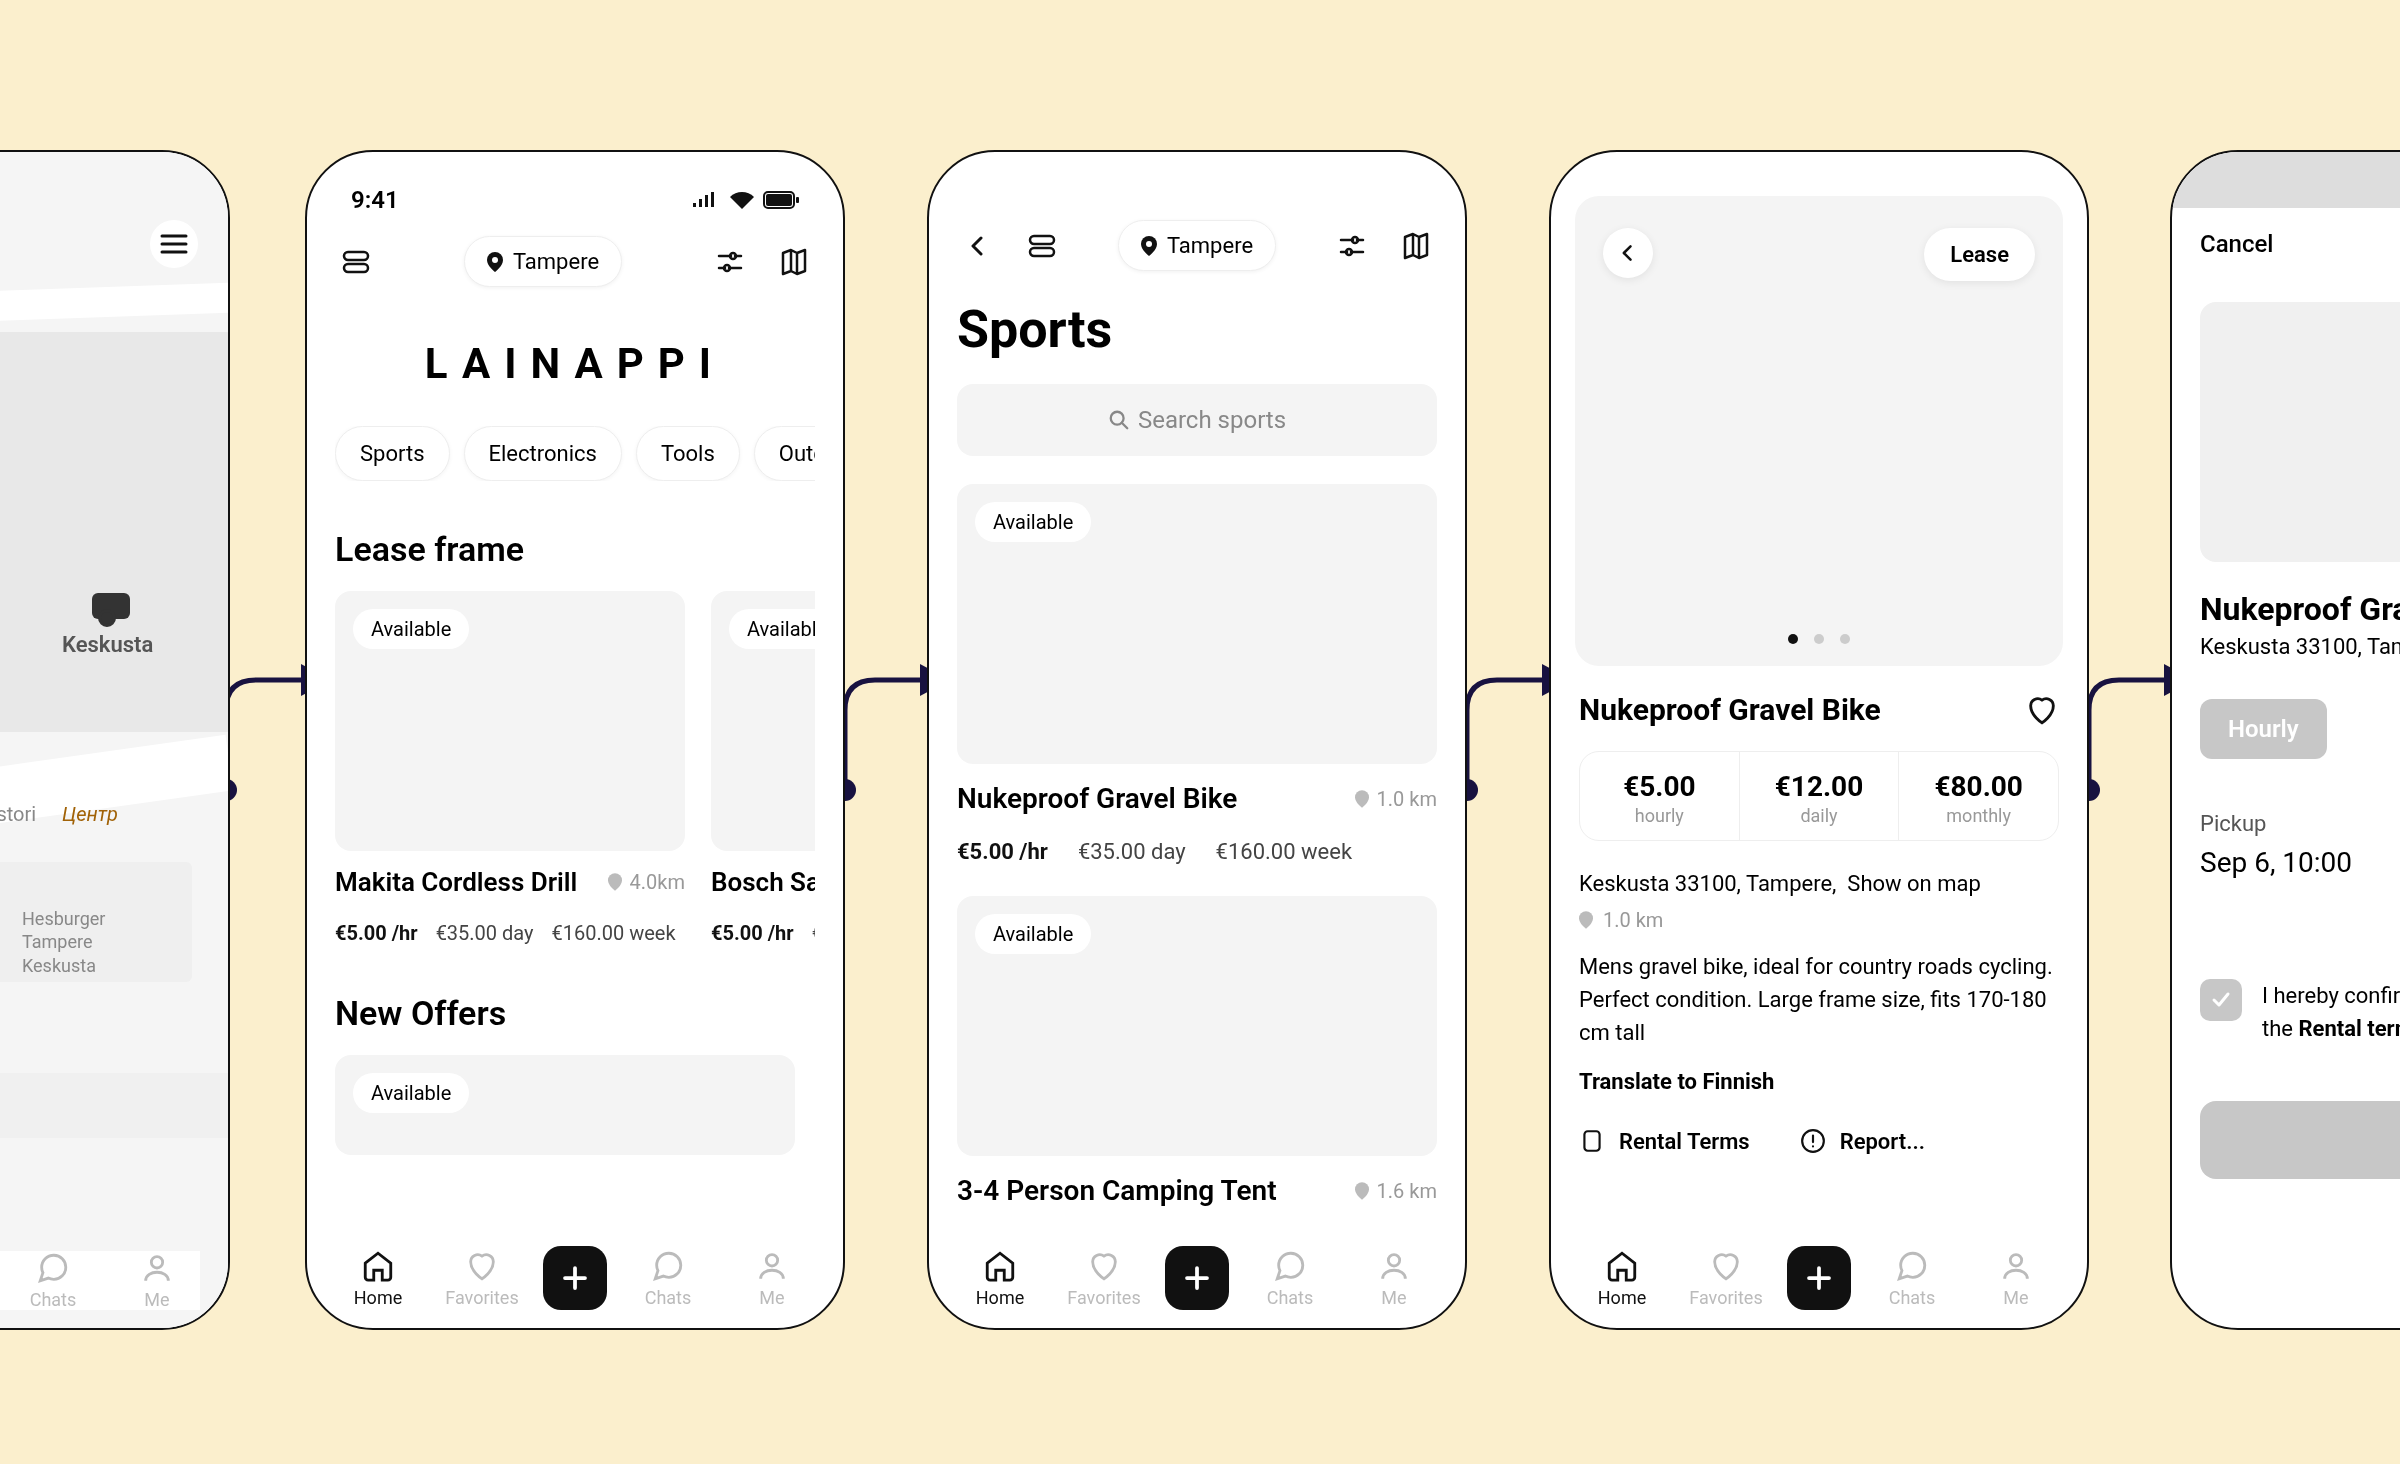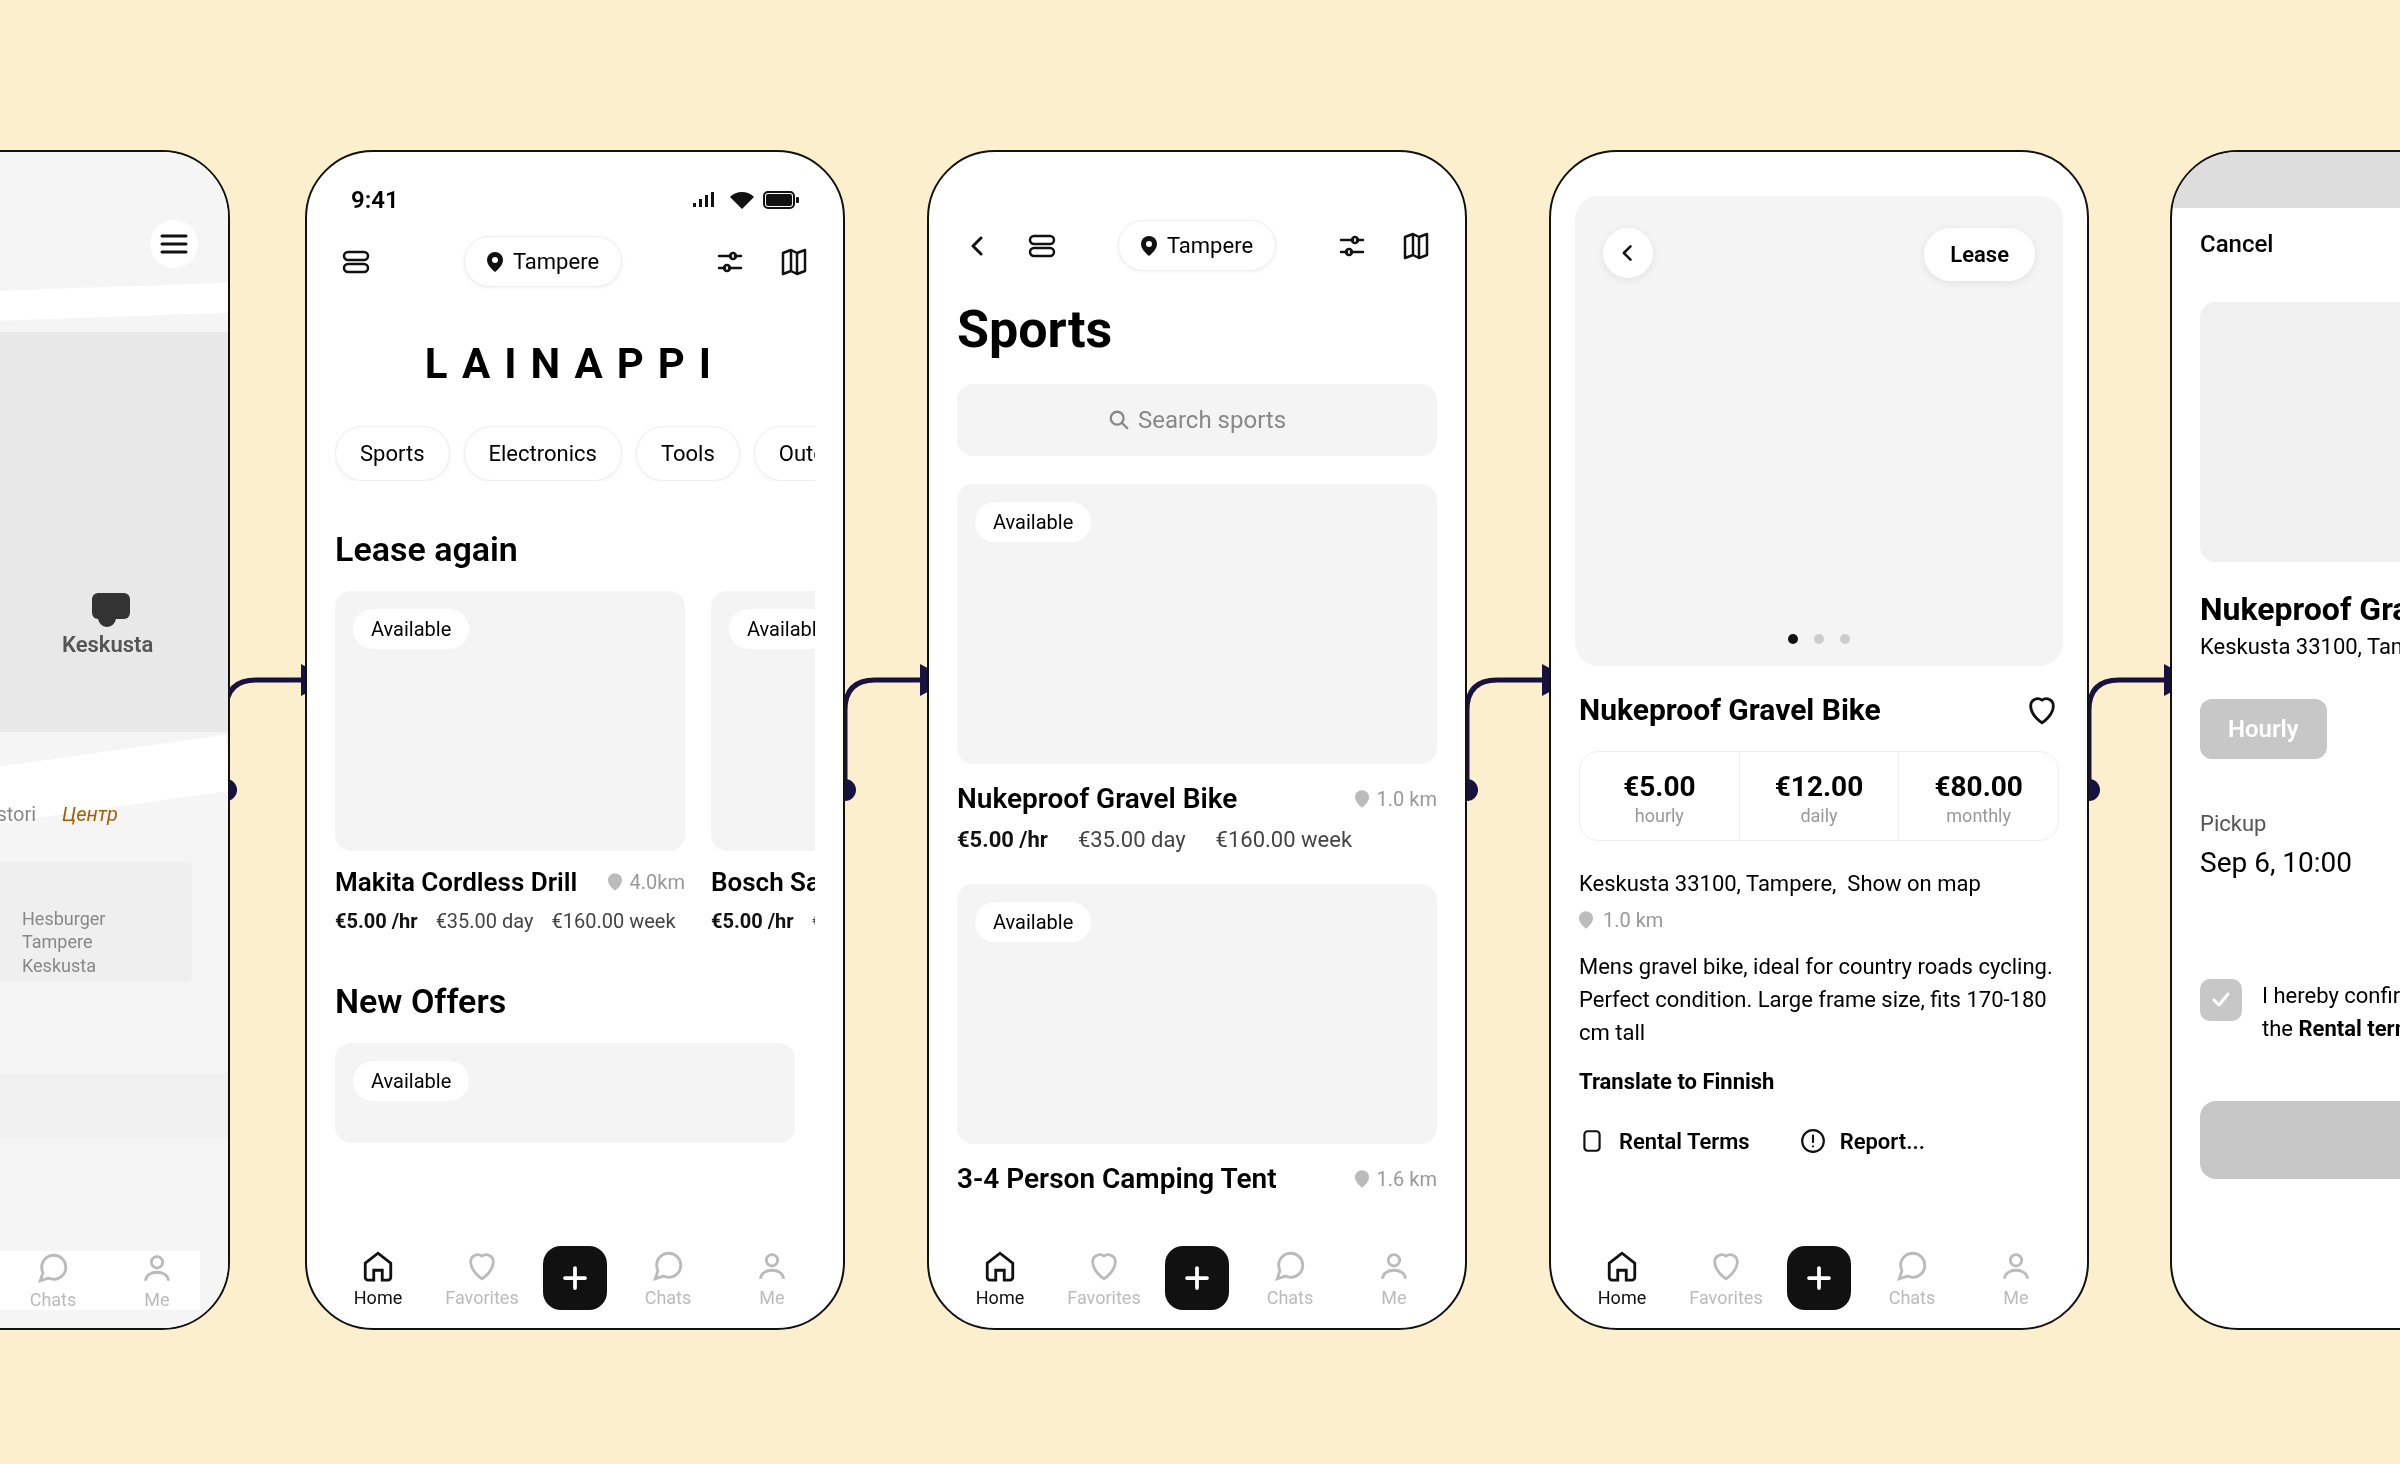--- a/index.html
+++ b/index.html
@@ -158,21 +158,21 @@
     border-radius: 22px;
     padding: 8px 18px;
     font-size: 20px;
   }
   .card-row1 {
     display: flex; justify-content: space-between; align-items: center;
     margin-top: 16px;
   }
   .card-title { font-size: 26px; font-weight: 600; }
   .dist { display: flex; align-items: center; gap: 8px; color: #999; font-size: 20px; }
-  .price-row { display: flex; gap: 18px; margin-top: 12px; font-size: 20px; color: #444; }
+  .price-row { display: flex; gap: 18px; margin-top: 24px; font-size: 20px; color: #444; }
   .price-row .p1 { font-weight: 700; color: #111; }
 
   
   .vcard .vimg {
     background: #f4f4f4;
     border-radius: 16px;
     height: 280px;
     position: relative;
   }
   .vcard { margin-bottom: 32px; }
@@ -567,21 +567,21 @@
       <div class="logo">LAINAPPI</div>
 
 
       <div class="chips">
         <div class="chip">Sports</div>
         <div class="chip">Electronics</div>
         <div class="chip">Tools</div>
         <div class="chip">Outdoor</div>
       </div>
 
-      <div class="section-title">Lease again</div>
+      <div class="section-title">Lease frame</div>
       <div class="hcards">
         <div class="card">
           <div class="img">
             <div class="badge">Available</div>
           </div>
           <div class="card-row1">
             <div class="card-title">Makita Cordless Drill</div>
             <div class="dist">
               <svg width="14" height="18" viewBox="0 0 16 20">
                   <path d="M8 0a8 8 0 0 1 8 8c0 6-8 12-8 12S0 14 0 8a8 8 0 0 1 8-8z" fill="#bbb"></path>

